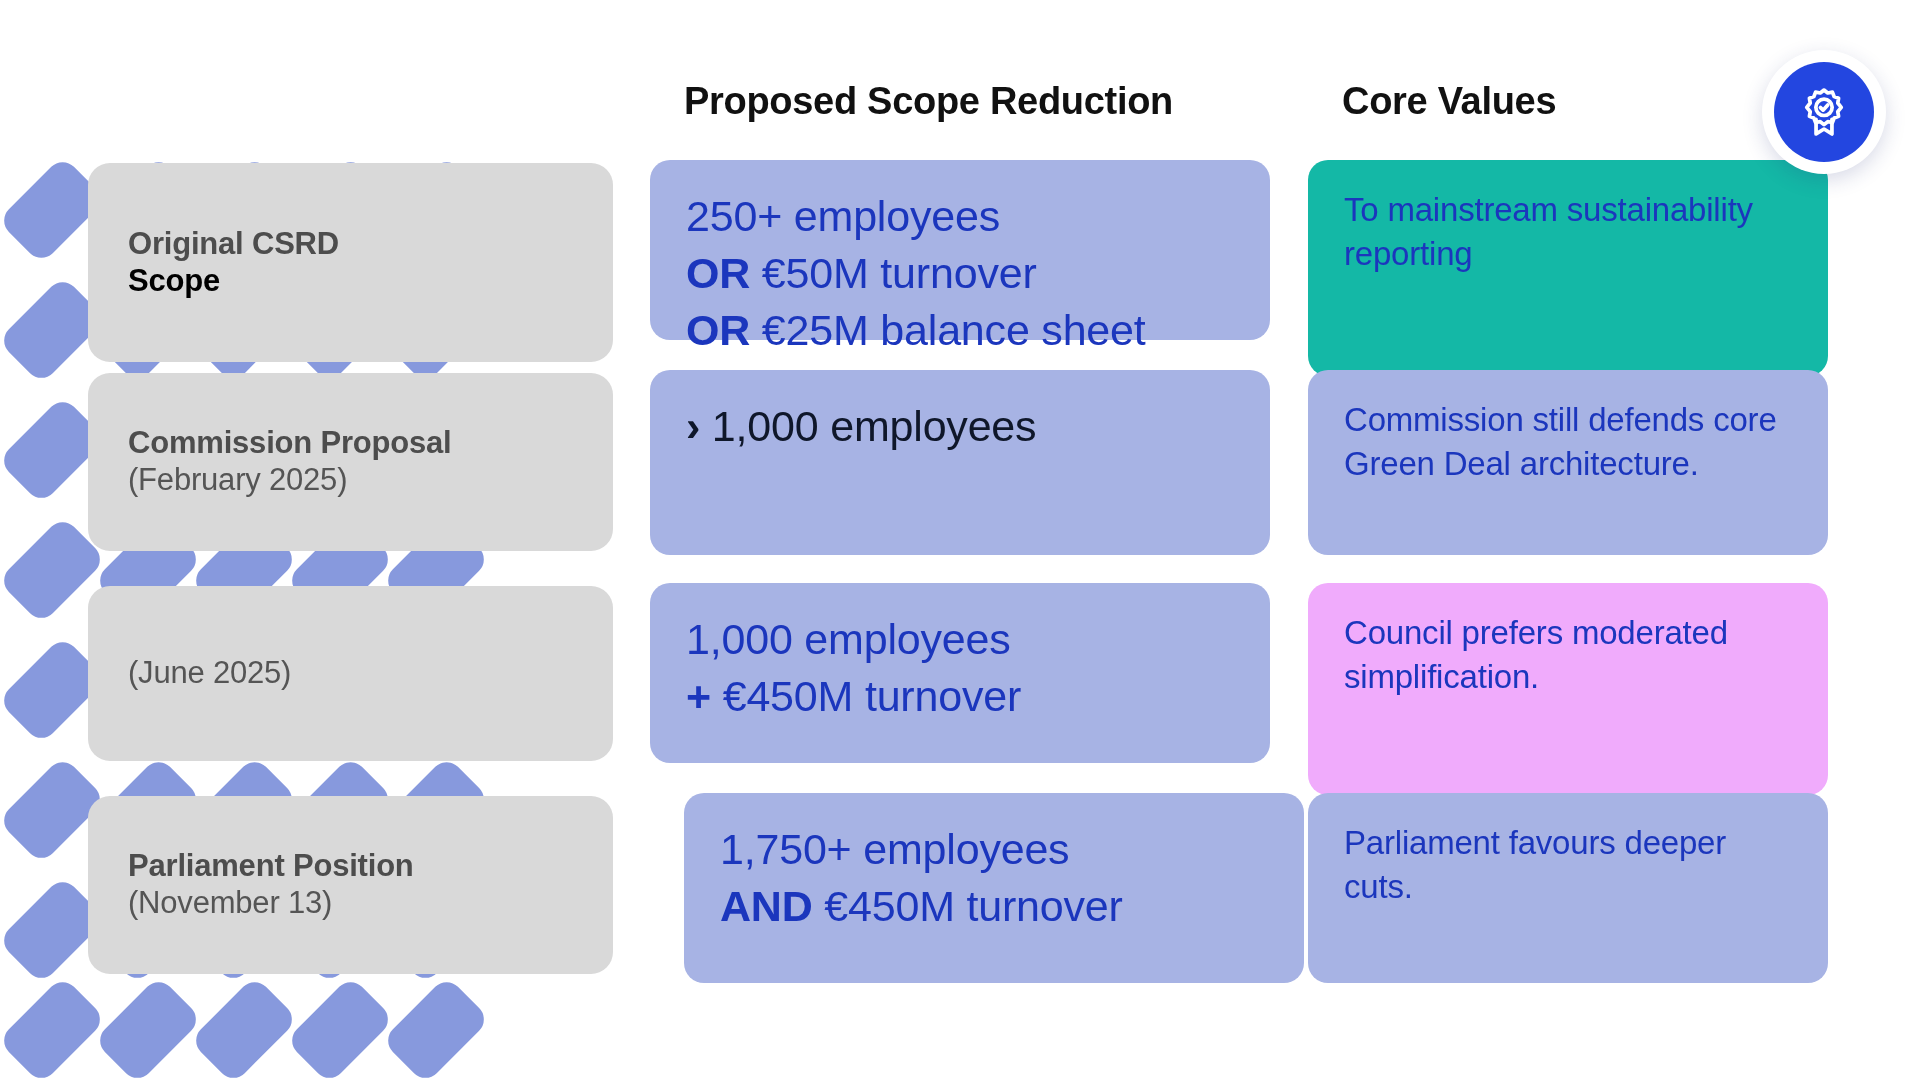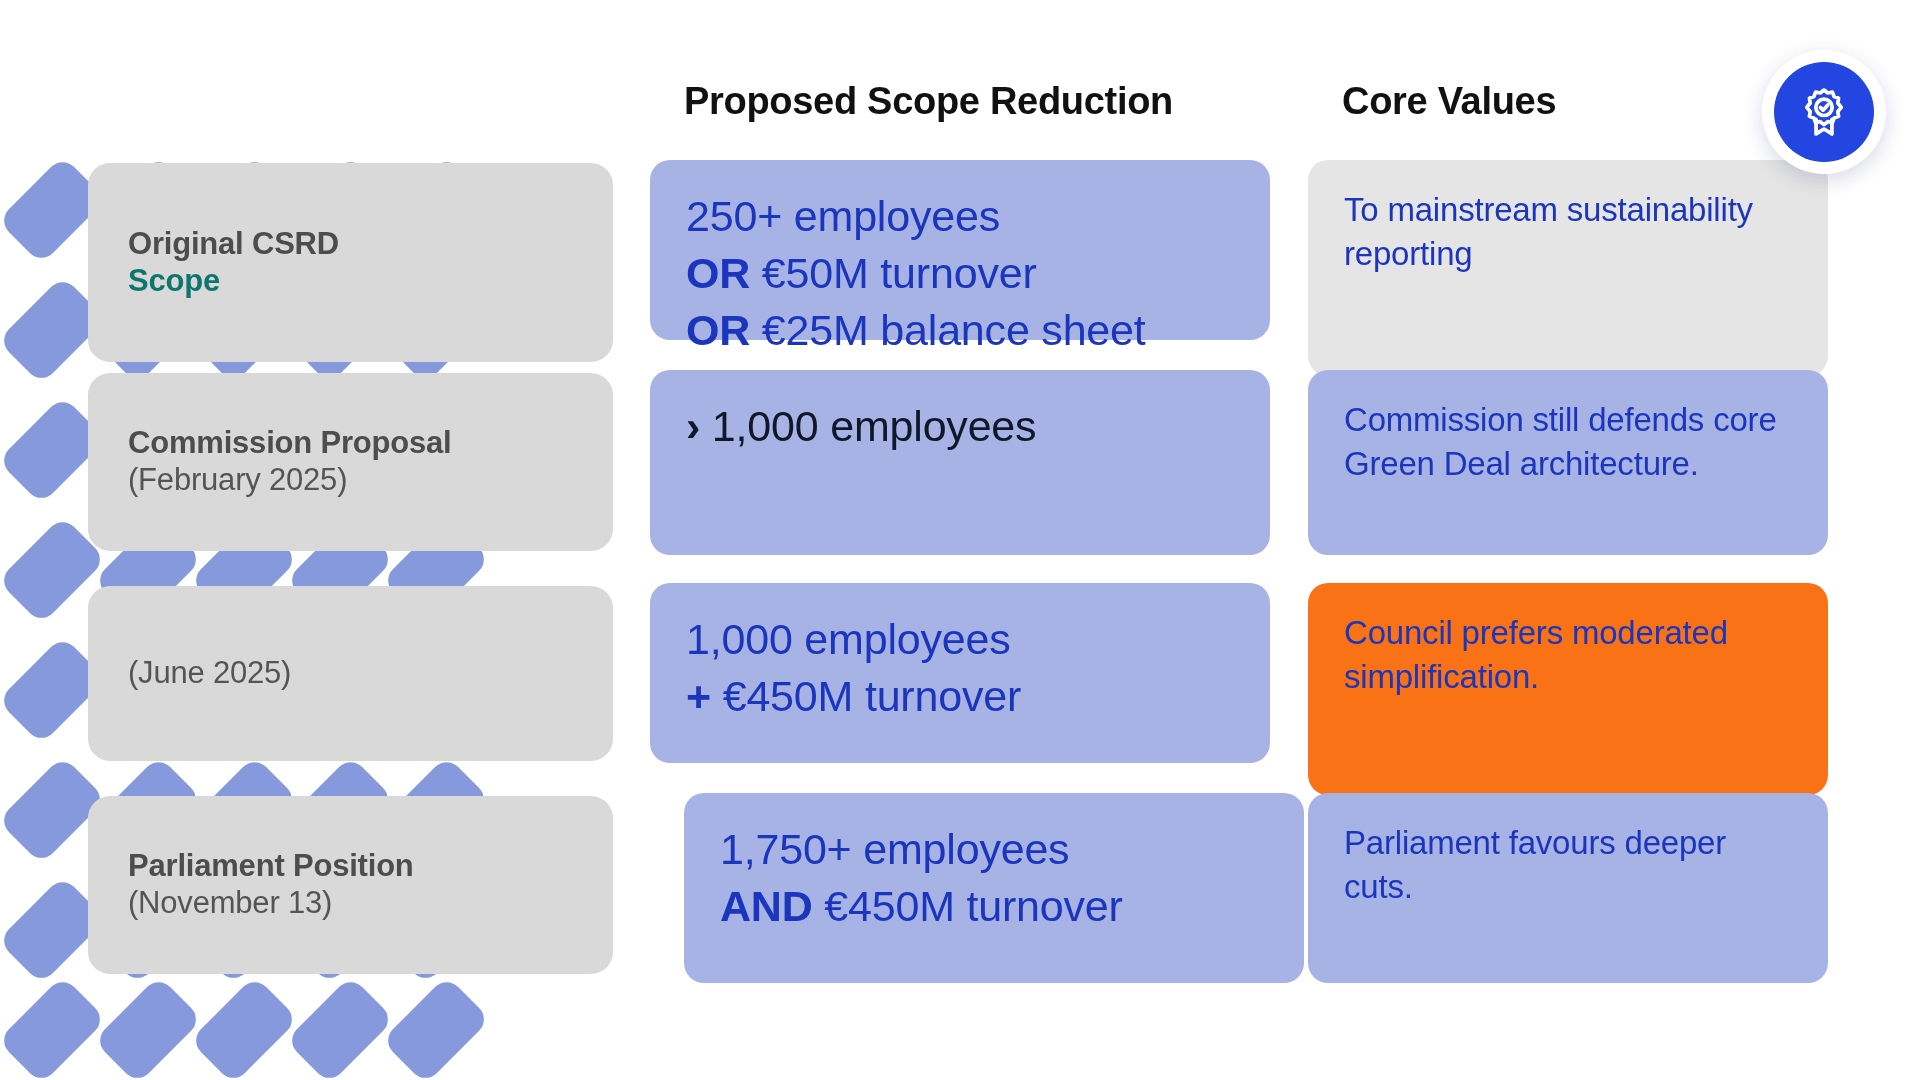--- a/index.html
+++ b/index.html
@@ -164,48 +164,48 @@
       <div class="deco-diamond" style="left: 309px; top: 984px; background: rgb(135, 153, 221);"></div>
       <div class="deco-diamond" style="left: 405px; top: 984px; background: rgb(135, 153, 221);"></div>
     </div>
 
   <div class="col-header" id="hdr-scope">Proposed Scope Reduction</div>
   <div class="col-header" id="hdr-values">Core Values</div>
 
   <div id="rows-host">
       <div class="label-card" style="left: 88px; top: 163px; width: 525px; height: 199px; background: rgb(217, 217, 217);">
         <div class="label-title" style="color: rgb(77, 77, 77);">Original CSRD</div>
-        <div class="label-title" style="color: #0f766e;">Scope</div>
+        <div class="label-title" style="color: #000000;">Scope</div>
       </div>
       <div class="blue-card" style="left: 650px; top: 160px; width: 620px; height: 180px; background: rgb(167, 179, 228);">
         <div class="blue-line" style="color: rgb(27, 54, 189);">250+ employees</div>
         <div class="blue-line" style="color: rgb(27, 54, 189);"><b>OR</b> €50M turnover</div>
         <div class="blue-line" style="color: rgb(27, 54, 189);"><b>OR</b> €25M balance sheet</div>
       </div>
-      <div class="blue-card" style="left: 1308px; top: 160px; width: 520px; height: 216px; background: #e5e5e5;">
+      <div class="blue-card" style="left: 1308px; top: 160px; width: 520px; height: 216px; background: #14b8a6;">
         <div class="blue-wrap" style="color: rgb(27, 54, 189);">To mainstream sustainability reporting</div>
       </div>
       <div class="label-card" style="left: 88px; top: 373px; width: 525px; height: 178px; background: rgb(217, 217, 217);">
         <div class="label-title" style="color: rgb(77, 77, 77);">Commission Proposal</div>
         <div class="label-sub">(February 2025)</div>
       </div>
       <div class="blue-card" style="left: 650px; top: 370px; width: 620px; height: 185px; background: rgb(167, 179, 228);">
         <div class="blue-line" style="color: #0f172a;"><b>›</b> 1,000 employees</div>
       </div>
       <div class="blue-card" style="left: 1308px; top: 370px; width: 520px; height: 185px; background: rgb(167, 179, 228);">
         <div class="blue-wrap" style="color: rgb(27, 54, 189);">Commission still defends core Green Deal architecture.</div>
       </div>
       <div class="label-card" style="left: 88px; top: 586px; width: 525px; height: 175px; background: rgb(217, 217, 217);">
         <div class="label-sub">(June 2025)</div>
       </div>
       <div class="blue-card" style="left: 650px; top: 583px; width: 620px; height: 180px; background: rgb(167, 179, 228);">
         <div class="blue-line" style="color: rgb(27, 54, 189);">1,000 employees</div>
         <div class="blue-line" style="color: rgb(27, 54, 189);"><b>+</b> €450M turnover</div>
       </div>
-      <div class="blue-card" style="left: 1308px; top: 583px; width: 520px; height: 212px; background: #f97316;">
+      <div class="blue-card" style="left: 1308px; top: 583px; width: 520px; height: 212px; background: #f0abfc;">
         <div class="blue-wrap" style="color: rgb(27, 54, 189);">Council prefers moderated simplification.</div>
       </div>
       <div class="label-card" style="left: 88px; top: 796px; width: 525px; height: 178px; background: rgb(217, 217, 217);">
         <div class="label-title" style="color: rgb(77, 77, 77);">Parliament Position</div>
         <div class="label-sub">(November 13)</div>
       </div>
       <div class="blue-card" style="left: 684px; top: 793px; width: 620px; height: 190px; background: rgb(167, 179, 228);">
         <div class="blue-line" style="color: rgb(27, 54, 189);">1,750+ employees</div>
         <div class="blue-line" style="color: rgb(27, 54, 189);"><b>AND</b> €450M turnover</div>
       </div>

